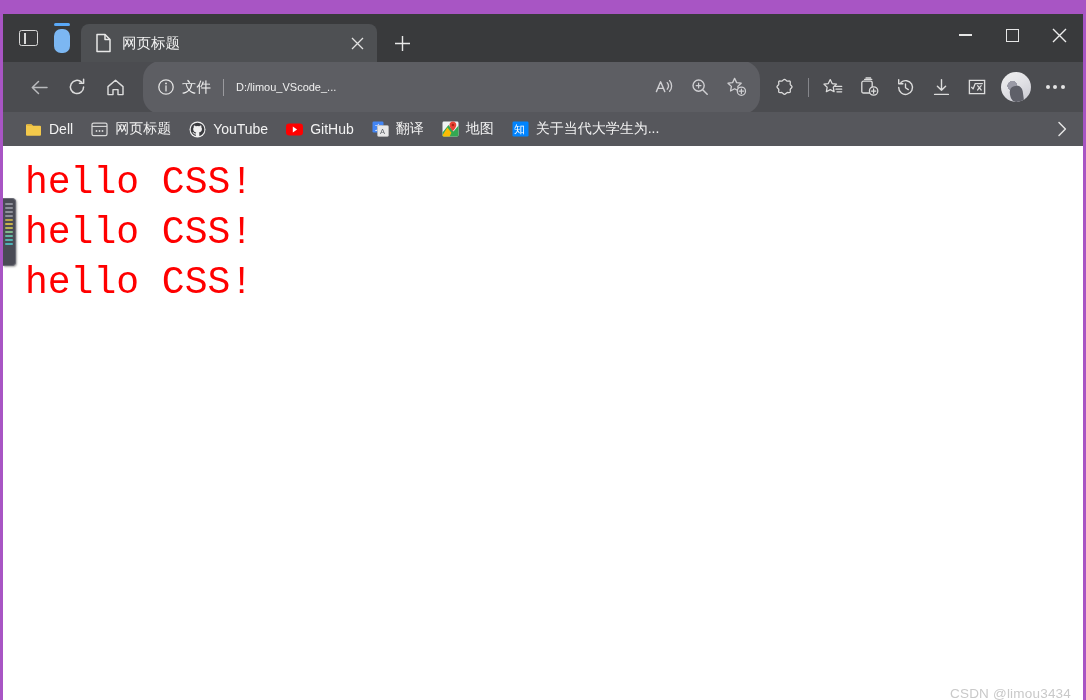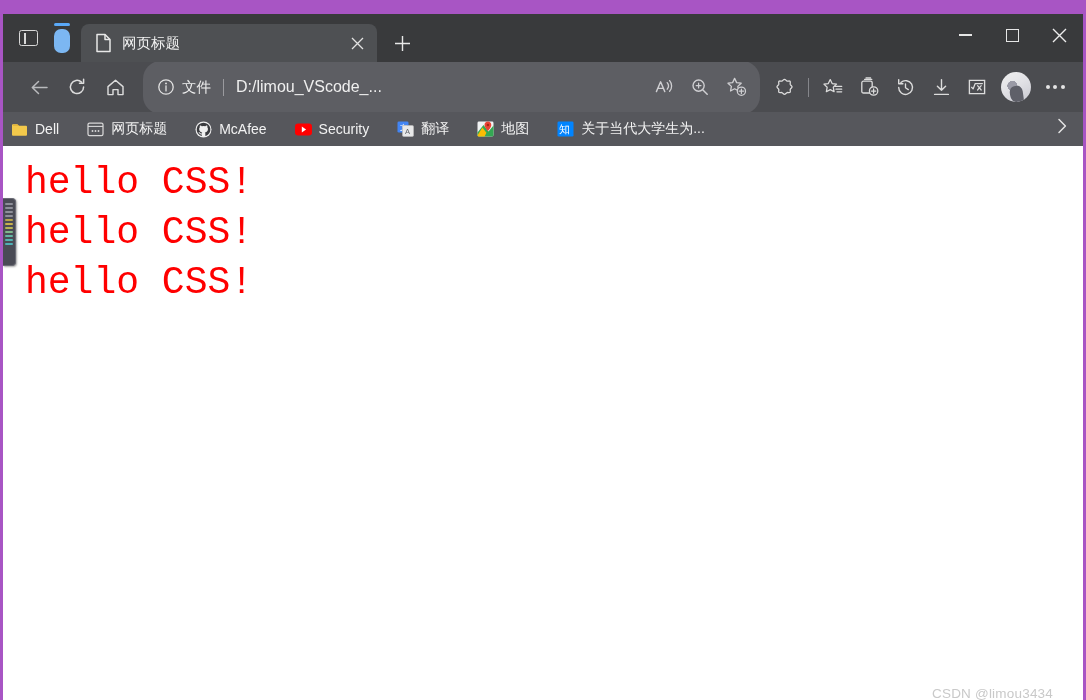--- a/index.html
+++ b/index.html
@@ -165,21 +165,21 @@
   }
   .omnibox .info-ico { flex: 0 0 auto; margin-right: 7px; display:flex; }
   .omnibox .scheme {
     font-size: 14.5px; color: #efefef; white-space: nowrap; flex: 0 0 auto;
   }
   .omnibox .vdiv {
     width: 1px; height: 17px; background: #9a9a9e;
     margin: 0 12px; flex: 0 0 auto;
   }
   .omnibox .url {
-    font-size: 16px; color: #efefef;
+    font-size: 11px; color: #efefef;
     white-space: nowrap; overflow: hidden; text-overflow: ellipsis;
     flex: 1 1 auto; min-width: 0;
   }
   .omni-actions { display: flex; align-items: center; flex: 0 0 auto; }
   .toolbar-right { display: flex; align-items: center; flex: 0 0 auto; }
   .tb-sep { width: 1px; height: 19px; background: #85868b; margin: 0 6px; }
   .avatar {
     width: 30px; height: 30px; border-radius: 50%;
     margin: 0 6px;
     background:
@@ -199,22 +199,23 @@
     transform: rotate(-8deg);
   }
   .dots3 { display:flex; gap: 3.5px; }
   .dots3 i { width: 4px; height: 4px; border-radius: 50%; background: #e4e4e4; display:block; }
 
   
   .bookmarks {
     height: 34px;
     background: #56575c;
     display: flex;
-    padding: 0 6px 0 0;
-    gap: 12px;
+    align-items: center;
+    padding: 0 6px 0 14px;
+    gap: 2px;
     flex: 0 0 auto;
     overflow: hidden;
   }
   .bm {
     display: flex;
     align-items: center;
     gap: 7px;
     padding: 4px 8px;
     border-radius: 5px;
     white-space: nowrap;
@@ -252,21 +253,21 @@
     border: 1px solid #6b6c76;
     border-left: none;
     padding: 4px 2px;
     display: flex; flex-direction: column; gap: 2px;
     box-shadow: 1px 1px 2px rgba(0,0,0,.35);
   }
   .edge-widget i { display:block; height: 2px; border-radius: 1px; }
 
   .watermark {
     position: absolute;
-    right: 30px; bottom: 8px;
+    right: 12px; bottom: 8px;
     font-size: 13.5px;
     color: #c9c9c9;
     letter-spacing: .2px;
   }
 </style>
 </head>
 <body>
 
 <div id="screen">
 <div id="browser">
@@ -453,31 +454,31 @@
       <span class="lbl">网页标题</span>
     </div>
 
     <div class="bm">
       <span class="bm-ico">
         <svg width="17" height="17" viewBox="0 0 17 17">
           <circle cx="8.5" cy="8.5" r="8" fill="#efefef"></circle>
           <path d="M8.5 1.7a6.8 6.8 0 0 0-2.15 13.25c.34.06.46-.15.46-.33v-1.17c-1.9.41-2.3-.92-2.3-.92-.31-.79-.76-1-.76-1-.62-.43.05-.42.05-.42.69.05 1.05.71 1.05.71.61 1.05 1.6.75 1.99.57.06-.44.24-.75.43-.92-1.52-.17-3.11-.76-3.11-3.38 0-.75.27-1.36.71-1.84-.07-.17-.31-.87.07-1.81 0 0 .58-.19 1.9.7a6.5 6.5 0 0 1 3.46 0c1.32-.89 1.9-.7 1.9-.7.38.94.14 1.64.07 1.81.44.48.7 1.09.7 1.84 0 2.63-1.59 3.21-3.11 3.38.25.21.47.63.47 1.26v1.87c0 .18.12.4.47.33A6.8 6.8 0 0 0 8.5 1.7z" fill="#3a3b3f"></path>
         </svg>
       </span>
-      <span class="lbl">McAfee</span>
+      <span class="lbl">YouTube</span>
     </div>
 
     <div class="bm">
       <span class="bm-ico">
         <svg width="17" height="13" viewBox="0 0 17 13">
           <rect x="0" y="0.5" width="17" height="12" rx="3.2" fill="#ff0000"></rect>
           <path d="M6.8 3.6l4.3 2.9-4.3 2.9z" fill="#fff"></path>
         </svg>
       </span>
-      <span class="lbl">Security</span>
+      <span class="lbl">GitHub</span>
     </div>
 
     <div class="bm">
       <span class="bm-ico">
         <svg width="17" height="16" viewBox="0 0 17 16">
           <rect x="0.5" y="0.5" width="11" height="11" rx="1.3" fill="#4285f4"></rect>
           <text x="3" y="8.8" font-size="7.5" fill="#fff" font-family="Liberation Sans, sans-serif">文</text>
           <rect x="5.5" y="4.5" width="11" height="11" rx="1.3" fill="#e8e8e8" stroke="#b9b9b9" stroke-width=".7"></rect>
           <text x="8" y="13.2" font-size="7.5" fill="#5f6368" font-family="Liberation Sans, sans-serif">A</text>
         </svg>

